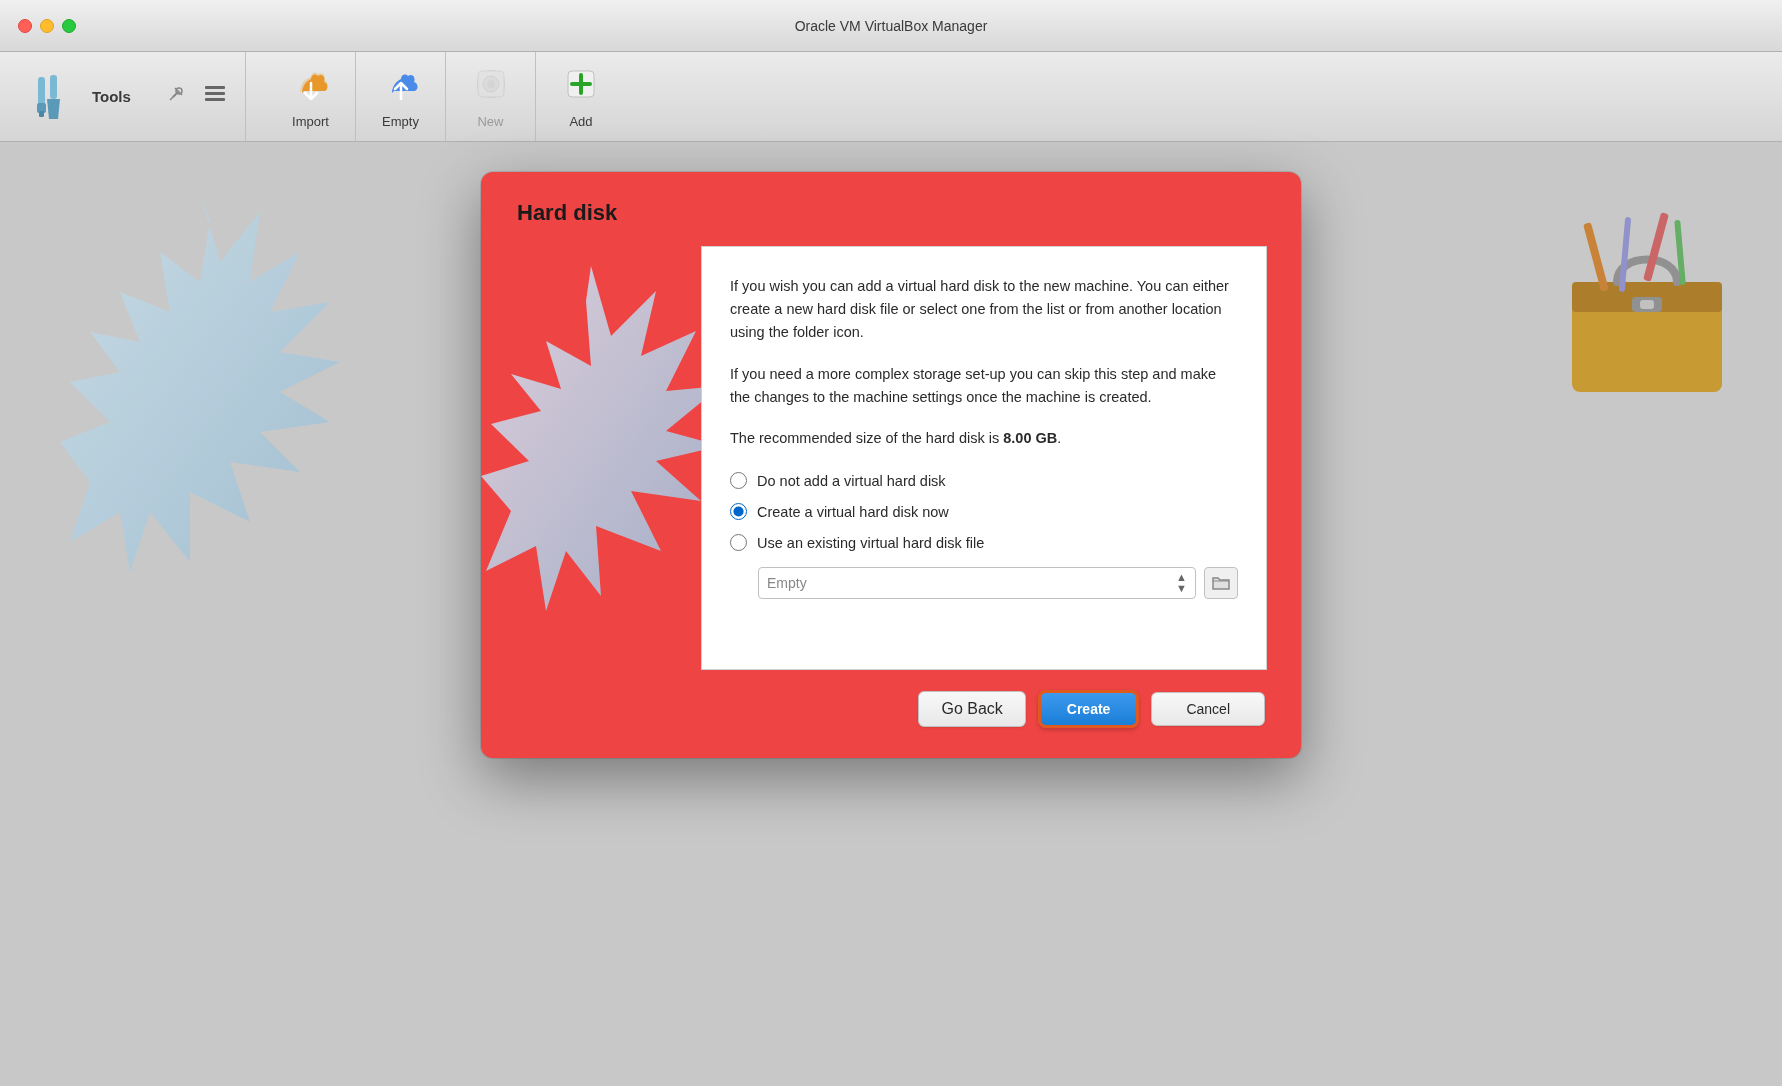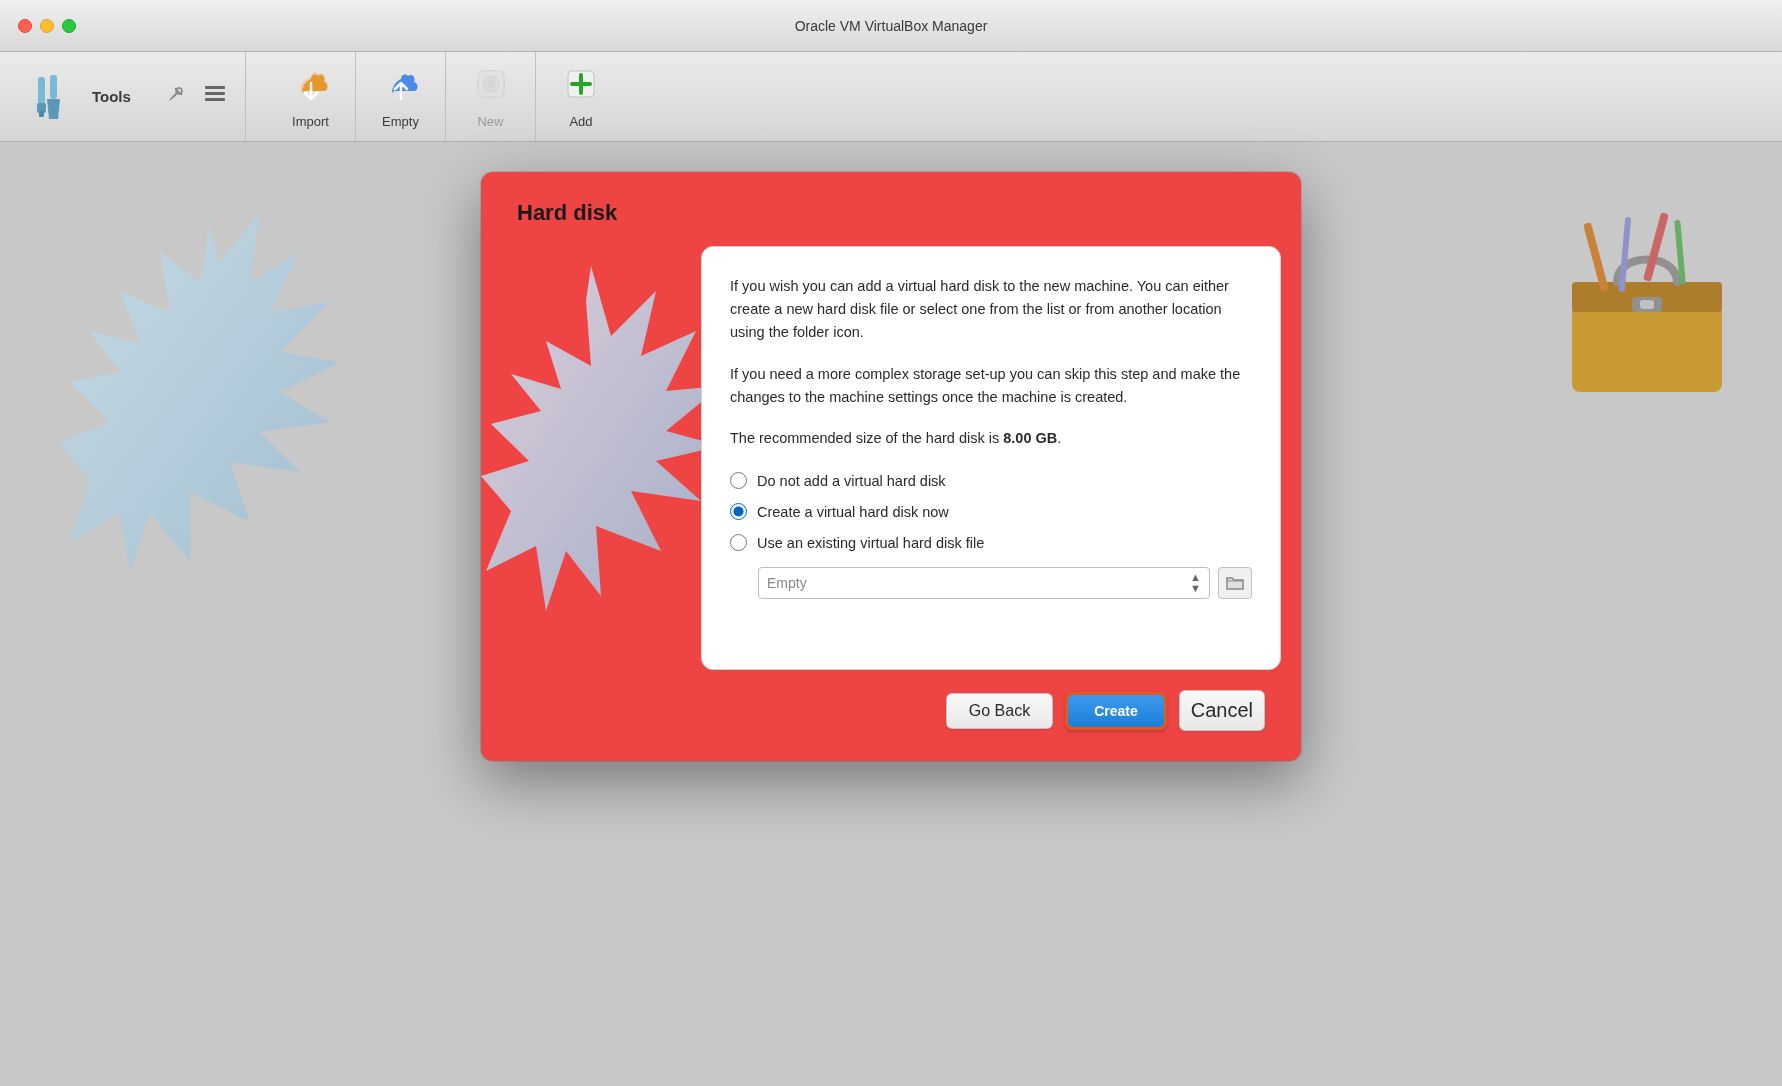--- a/index.html
+++ b/index.html
@@ -196,22 +196,22 @@
       width: 220px;
       flex-shrink: 0;
       position: relative;
       overflow: hidden;
     }
 
     .dialog-content {
       flex: 1;
       background: white;
       border: 1px solid #d0d0d0;
-      border-radius: 12px;
-      margin: 0 20px 0 0;
+      border-radius: 0;
+      margin: 0 34px 0 0;
       padding: 28px 28px 28px 28px;
     }
 
     .dialog-text {
       font-size: 14.5px;
       color: #2a2a2a;
       line-height: 1.6;
       margin-bottom: 18px;
     }
 
@@ -311,25 +311,25 @@
       border: 3px solid #e05a20;
       border-radius: 8px;
       font-size: 14px;
       font-weight: 600;
       cursor: pointer;
       color: white;
       box-shadow: 0 2px 4px rgba(0,0,0,0.2);
     }
 
     .btn-cancel {
-      padding: 8px 11px;
+      padding: 8px 34px;
       background: linear-gradient(180deg, #f8f8f8 0%, #e8e8e8 100%);
       border: 1px solid #c0c0c0;
       border-radius: 6px;
-      font-size: 20px;
+      font-size: 14px;
       cursor: pointer;
       color: #2a2a2a;
       box-shadow: 0 1px 2px rgba(0,0,0,0.1);
     }
   </style>
 </head>
 <body>
 
 <div class="titlebar">
   <div class="titlebar-buttons">

